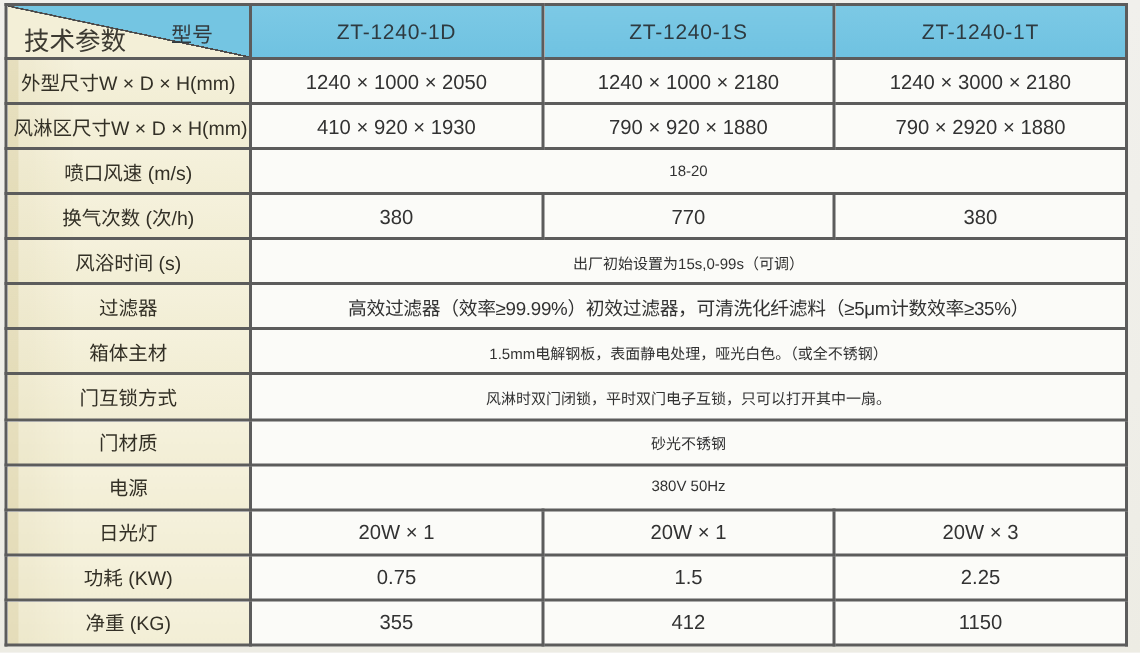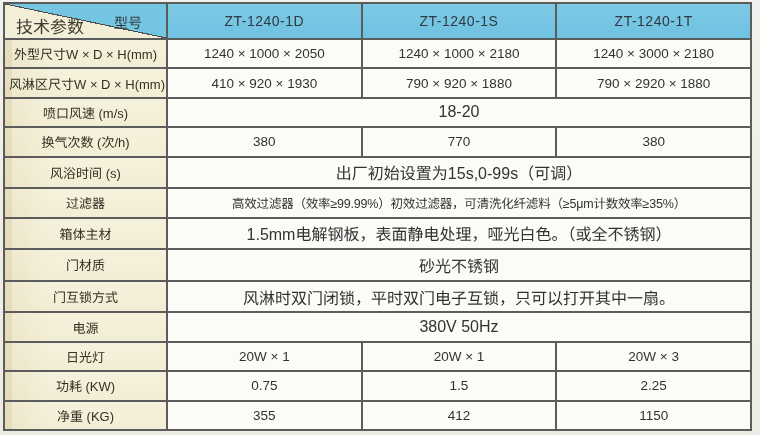--- a/index.html
+++ b/index.html
@@ -76,21 +76,21 @@
       linear-gradient(180deg, #f5f1dc 0%, #f2eed5 100%);
     font-weight: 400;
     font-size: 13px;
     color: #333026;
   }
   td.val {
     font-size: 13.5px;
     background: #fbfbf8;
   }
   td.span3 {
-    font-size: 16px;
+    font-size: 10px;
     background: #fbfbf8;
   }
   td.small { font-size: 12.5px; letter-spacing: -0.2px; margin-top: 33px; }
 </style>
 </head>
 <body>
 
 <div class="page">
   <table class="spec-table">
     <colgroup>
@@ -139,26 +139,26 @@
       </tr>
       <tr>
         <th class="rl">过滤器</th>
         <td class="span3 small" colspan="3">高效过滤器（效率≥99.99%）初效过滤器，可清洗化纤滤料（≥5μm计数效率≥35%）</td>
       </tr>
       <tr>
         <th class="rl">箱体主材</th>
         <td class="span3" colspan="3">1.5mm电解钢板，表面静电处理，哑光白色。（或全不锈钢）</td>
       </tr>
       <tr>
+        <th class="rl">门互锁方式</th>
+        <td class="span3" colspan="3">风淋时双门闭锁，平时双门电子互锁，只可以打开其中一扇。</td>
+      </tr>
+      <tr>
         <th class="rl">门材质</th>
         <td class="span3" colspan="3">砂光不锈钢</td>
-      </tr>
-      <tr>
-        <th class="rl">门互锁方式</th>
-        <td class="span3" colspan="3">风淋时双门闭锁，平时双门电子互锁，只可以打开其中一扇。</td>
       </tr>
       <tr>
         <th class="rl">电源</th>
         <td class="span3" colspan="3">380V 50Hz</td>
       </tr>
       <tr>
         <th class="rl">日光灯</th>
         <td class="val">20W × 1</td>
         <td class="val">20W × 1</td>
         <td class="val">20W × 3</td>

